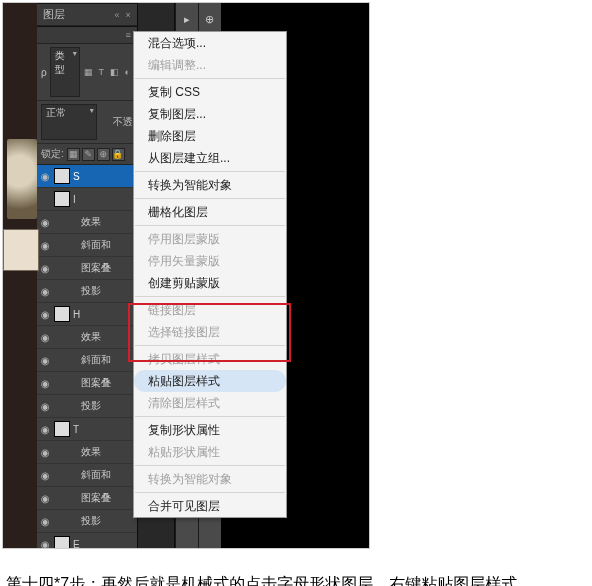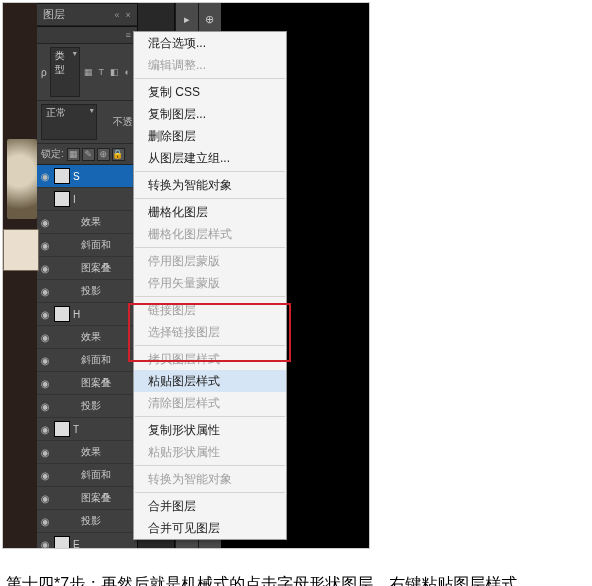--- a/index.html
+++ b/index.html
@@ -115,21 +115,21 @@
     font-size:12px;
     color:#222;
     z-index:30;
   }
   .context-menu .mi {
     padding:3px 14px;
     white-space:nowrap;
     line-height:16px;
   }
   .context-menu .mi.disabled { color:#a0a0a0; }
-  .context-menu .mi.highlight { background:#d6e5f5; }
+  .context-menu .mi.highlight { background:#d6e5f5;border-radius:11px; }
   .context-menu hr {
     border:none; border-top:1px solid #d4d4d4; margin:2px 1px;
   }
   .highlight-box {
     position:absolute;
     left:125px; top:300px;
     width:159px; height:55px;
     border:2px solid #d2202a;
     z-index:40;
     pointer-events:none;
@@ -329,38 +329,37 @@
         <div class="mi disabled">编辑调整...</div>
         <hr>
         <div class="mi">复制 CSS</div>
         <div class="mi">复制图层...</div>
         <div class="mi">删除图层</div>
         <div class="mi">从图层建立组...</div>
         <hr>
         <div class="mi">转换为智能对象</div>
         <hr>
         <div class="mi">栅格化图层</div>
-        <div class="mi disabled">栅格化图层样式</div>
         <hr>
         <div class="mi disabled">停用图层蒙版</div>
         <div class="mi disabled">停用矢量蒙版</div>
+        <div class="mi">创建剪贴蒙版</div>
         <hr>
         <div class="mi disabled">链接图层</div>
         <div class="mi disabled">选择链接图层</div>
         <hr>
         <div class="mi disabled">拷贝图层样式</div>
         <div class="mi highlight">粘贴图层样式</div>
         <div class="mi disabled">清除图层样式</div>
         <hr>
         <div class="mi">复制形状属性</div>
         <div class="mi disabled">粘贴形状属性</div>
         <hr>
         <div class="mi disabled">转换为智能对象</div>
         <hr>
-        <div class="mi">合并图层</div>
         <div class="mi">合并可见图层</div>
       </div>
     <div class="highlight-box"></div>
 
     <div class="mid-gap"></div>
 
     <div class="right-cols">
       <div class="tool-col" id="toolsA">
           <div class="t">▸</div>
           <div class="t">▭</div>

